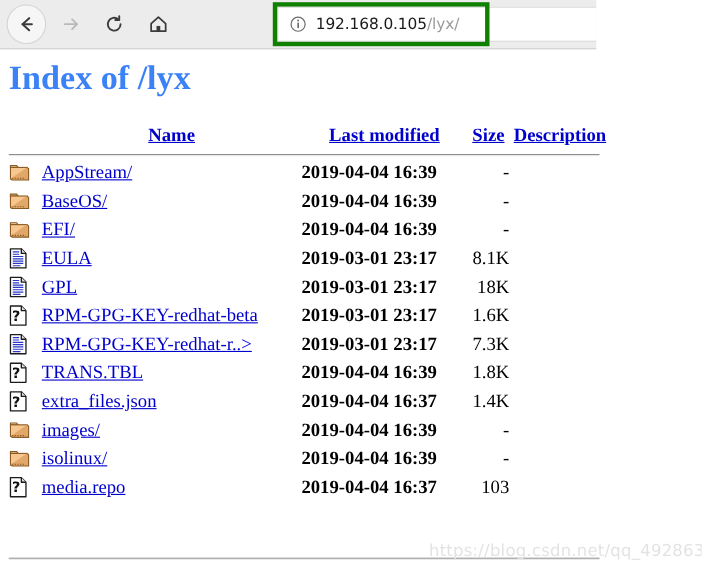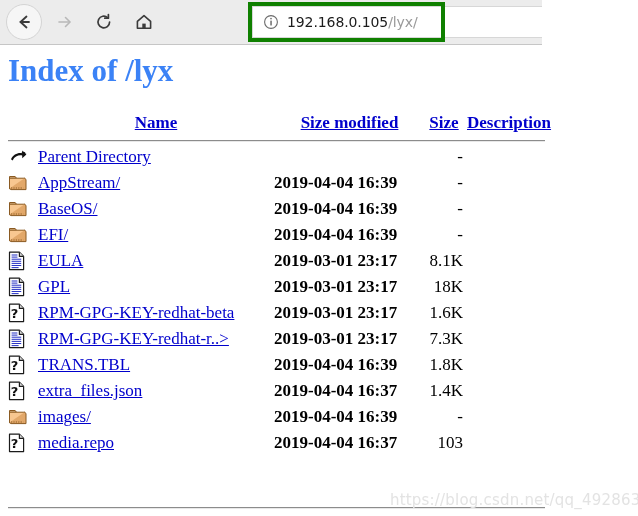--- a/index.html
+++ b/index.html
@@ -237,45 +237,33 @@
   <hr class="rule" id="rule-top">
 
   <table id="listing">
     <thead>
       <tr>
         <th class="col-icon"></th>
         <th class="col-name">
           <a href="#">Name</a>
         </th>
         <th class="col-date">
-          <a href="#">Size modified</a>
+          <a href="#">Last modified</a>
         </th>
         <th class="col-size">
           <a href="#">Size</a>
         </th>
         <th class="col-desc">
           <a href="#">Description</a>
         </th>
       </tr>
     </thead>
     <tbody id="listing-body">
         <tr>
           <td class="col-icon icon-cell">
-            <svg width="20" height="20" viewBox="0 0 20 20">
-              <path d="M3 12.2 C5.2 7.2 10.2 5.2 14.2 6.2 L14.2 3.4 L18.4 7.4 L14.2 11.2 L14.2 8.5 C10.8 7.8 6.6 9.2 4.6 13.4 Z" fill="#111111"></path>
-              <path d="M13.8 5.6 C15.6 5.0 17.2 5.4 17.6 6.4" fill="none" stroke="#111111" stroke-width="1"></path>
-            </svg>
-          </td>
-          <td class="col-name"><a href="#">Parent Directory</a></td>
-          <td class="col-date"></td>
-          <td class="col-size">-</td>
-          <td class="col-desc"></td>
-        </tr>
-        <tr>
-          <td class="col-icon icon-cell">
             <svg width="20" height="18" viewBox="0 0 20 18">
               <path d="M1.5 4.2 L1.5 2.5 L7.2 2.5 L8.4 4.2 Z" fill="#f8d6ae" stroke="#8a5a22" stroke-width="1"></path>
               <rect x="1.5" y="4.2" width="15" height="10.4" fill="#f8c790" stroke="#8a5a22" stroke-width="1"></rect>
               <path d="M16.5 4.2 L18 5.4 L18 15.6 L3 15.6 L1.5 14.6" fill="#e2a86a" stroke="#8a5a22" stroke-width="1" stroke-linejoin="round"></path>
               <line x1="3" y1="14.0" x2="15.2" y2="14.0" stroke="#8a5a22" stroke-width="1" stroke-dasharray="1.2 1.2"></line>
             </svg>
           </td>
           <td class="col-name"><a href="#">AppStream/</a></td>
           <td class="col-date">2019-04-04 16:39</td>
           <td class="col-size">-</td>
@@ -420,20 +408,34 @@
               <line x1="3" y1="14.0" x2="15.2" y2="14.0" stroke="#8a5a22" stroke-width="1" stroke-dasharray="1.2 1.2"></line>
             </svg>
           </td>
           <td class="col-name"><a href="#">images/</a></td>
           <td class="col-date">2019-04-04 16:39</td>
           <td class="col-size">-</td>
           <td class="col-desc"></td>
         </tr>
         <tr>
           <td class="col-icon icon-cell">
+            <svg width="20" height="18" viewBox="0 0 20 18">
+              <path d="M1.5 4.2 L1.5 2.5 L7.2 2.5 L8.4 4.2 Z" fill="#f8d6ae" stroke="#8a5a22" stroke-width="1"></path>
+              <rect x="1.5" y="4.2" width="15" height="10.4" fill="#f8c790" stroke="#8a5a22" stroke-width="1"></rect>
+              <path d="M16.5 4.2 L18 5.4 L18 15.6 L3 15.6 L1.5 14.6" fill="#e2a86a" stroke="#8a5a22" stroke-width="1" stroke-linejoin="round"></path>
+              <line x1="3" y1="14.0" x2="15.2" y2="14.0" stroke="#8a5a22" stroke-width="1" stroke-dasharray="1.2 1.2"></line>
+            </svg>
+          </td>
+          <td class="col-name"><a href="#">isolinux/</a></td>
+          <td class="col-date">2019-04-04 16:39</td>
+          <td class="col-size">-</td>
+          <td class="col-desc"></td>
+        </tr>
+        <tr>
+          <td class="col-icon icon-cell">
             <svg width="18" height="20" viewBox="0 0 18 20">
               <path d="M1.5 1.2 L11.4 1.2 L15.6 5.4 L15.6 18.6 L1.5 18.6 Z" fill="#ffffff" stroke="#1b1b1b" stroke-width="1.2" stroke-linejoin="round"></path>
               <path d="M11.4 1.2 L11.4 5.4 L15.6 5.4" fill="#dcdcdc" stroke="#1b1b1b" stroke-width="1.2" stroke-linejoin="round"></path>
               <text x="6.6" y="14.6" text-anchor="middle" font-family="DejaVu Sans, sans-serif" font-size="13" font-weight="bold" fill="#0f0f0f">?</text>
             </svg>
           </td>
           <td class="col-name"><a href="#">media.repo</a></td>
           <td class="col-date">2019-04-04 16:37</td>
           <td class="col-size">103</td>
           <td class="col-desc"></td>

